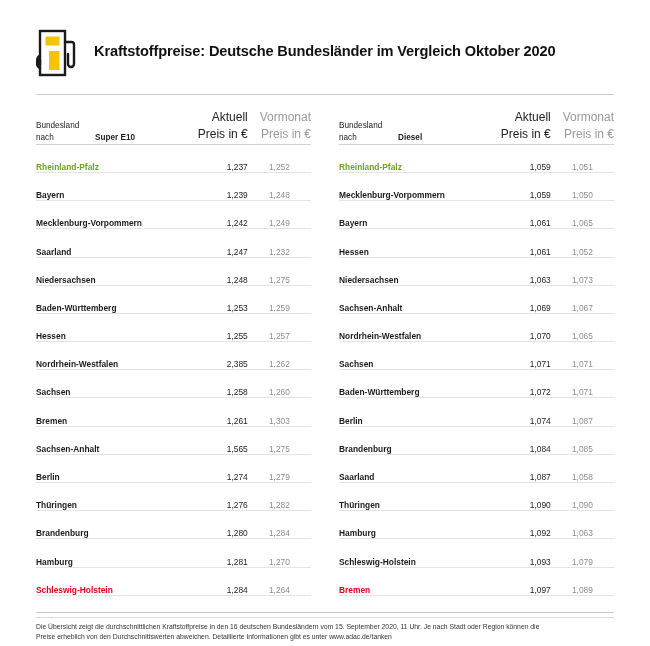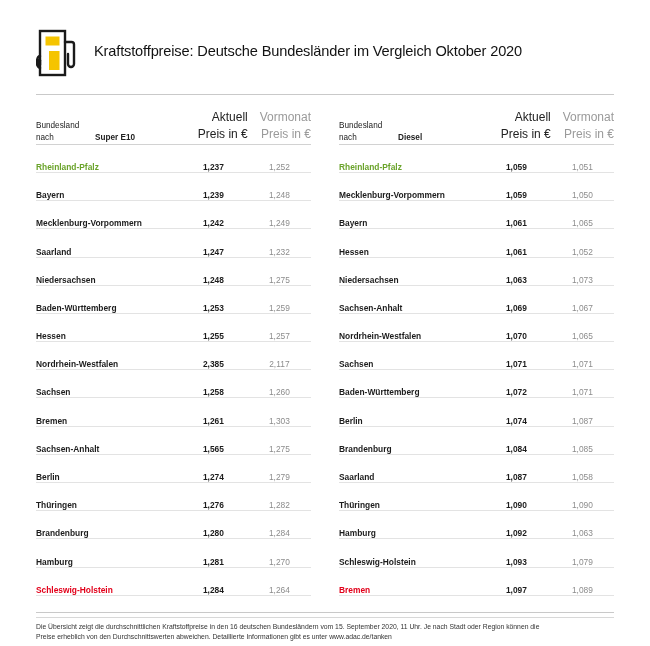--- a/index.html
+++ b/index.html
@@ -30,21 +30,21 @@
     padding-bottom: 14px;
   }
   .pump-icon {
     width: 44px;
     height: 52px;
     flex: 0 0 auto;
     position: relative;
   }
   .title {
     font-size: 14.6px;
-    font-weight: normal;
+    font-weight: bold;
     letter-spacing: -0.15px;
     color: #121212;
     line-height: 1.2;
   }
   .header-rule {
     height: 1px;
     background: #c9c9c9;
     margin: 2px 0 0 0;
   }
 
@@ -94,22 +94,22 @@
     height: 27.2px;
     font-size: 8.4px;
   }
   td.land {
     text-align: left;
     font-weight: bold;
     color: #1c1c1c;
     padding-left: 0;
   }
   td.aktuell {
-    text-align: center;
-    font-weight: bold;
+    text-align: right;
+    font-weight: normal;
     color: #1c1c1c;
   }
   td.vormonat {
     text-align: center;
     color: #8c8c8c;
     font-weight: normal;
   }
   tr.highlight-green td.land { color: #6aa32a; }
   tr.highlight-red td.land { color: #e2001a; }
 
@@ -221,21 +221,21 @@
             <td class="vormonat">1,259</td>
           </tr>
           <tr>
             <td class="land">Hessen</td>
             <td class="aktuell">1,255</td>
             <td class="vormonat">1,257</td>
           </tr>
           <tr>
             <td class="land">Nordrhein-Westfalen</td>
             <td class="aktuell">2,385</td>
-            <td class="vormonat">2,117</td>
+            <td class="vormonat">1,262</td>
           </tr>
           <tr>
             <td class="land">Sachsen</td>
             <td class="aktuell">1,258</td>
             <td class="vormonat">1,260</td>
           </tr>
           <tr>
             <td class="land">Bremen</td>
             <td class="aktuell">1,261</td>
             <td class="vormonat">1,303</td>

